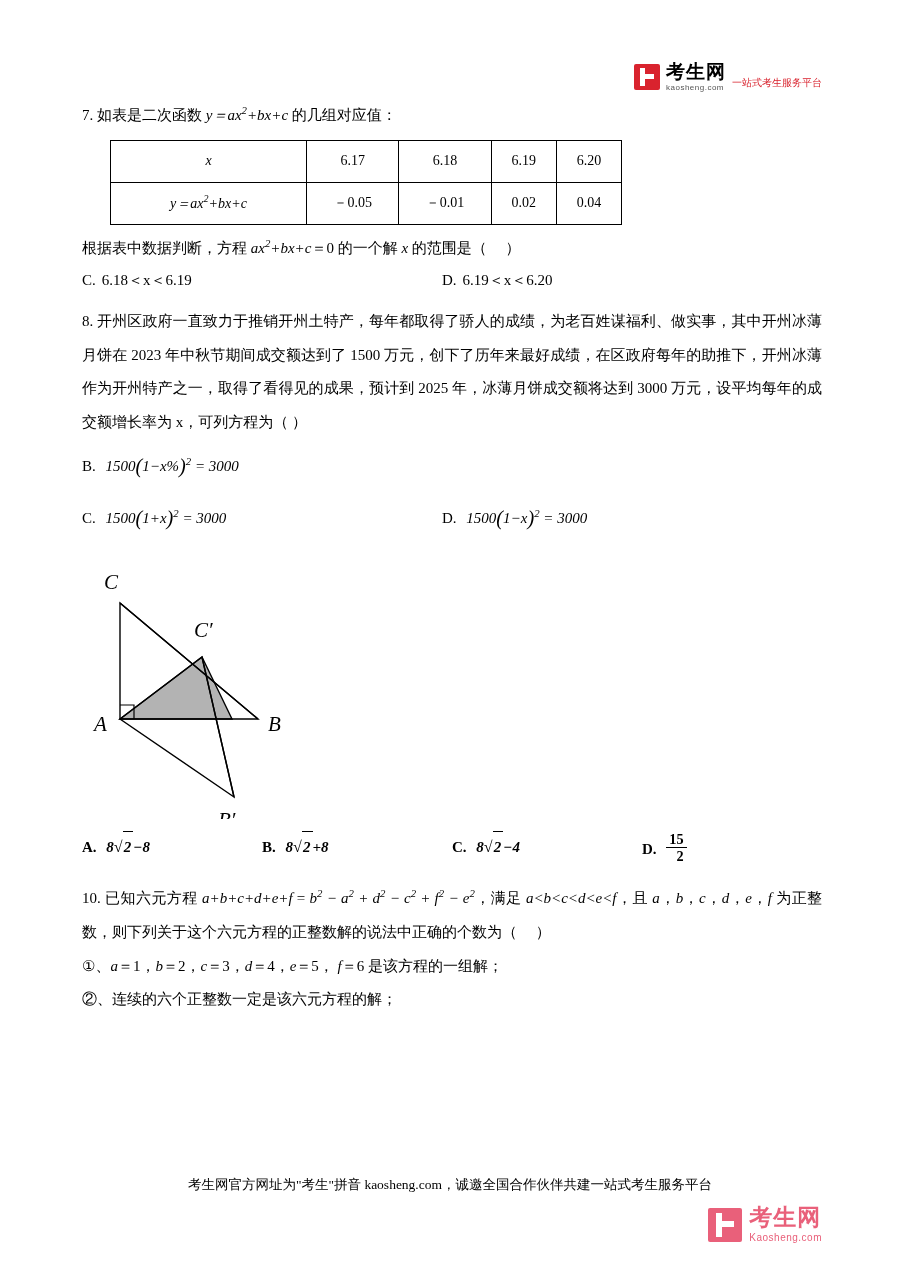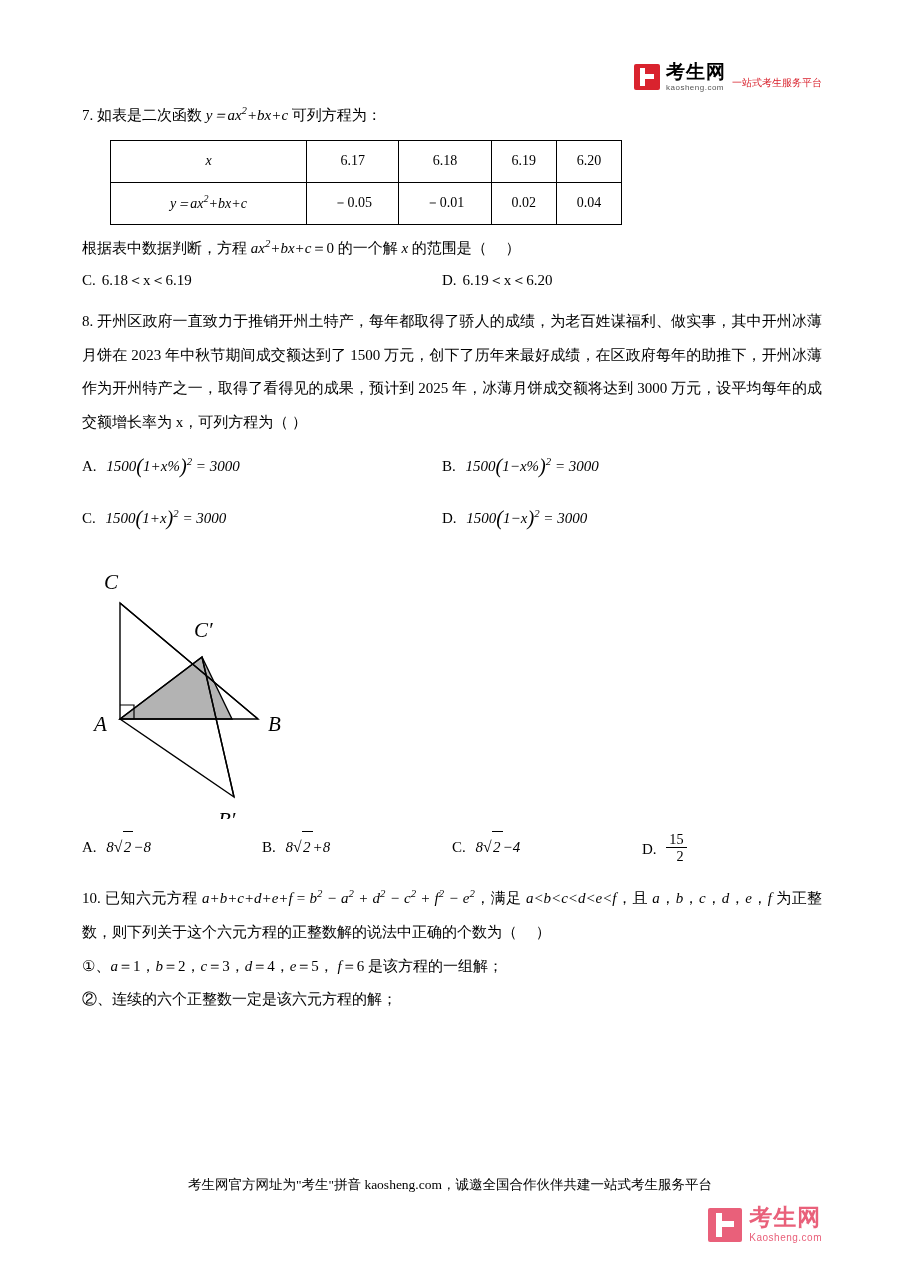--- a/index.html
+++ b/index.html
@@ -208,21 +208,21 @@
       <span class="logo-cn">考生网</span>
       <span class="logo-en">kaosheng.com</span>
     </div>
     <span class="logo-slogan">一站式考生服务平台</span>
   </div>
 
   <div class="content">
 
     <div class="q">
       <div class="q-body">
-        <span>7. 如表是二次函数 </span><span class="mi">y＝ax<sup>2</sup>+bx+c</span><span> 可列方程为：</span>
+        <span>7. 如表是二次函数 </span><span class="mi">y＝ax<sup>2</sup>+bx+c</span><span> 的几组对应值：</span>
       </div>
 
       <table class="vals">
         <tbody>
             <tr>
           <td class="lbl mi">x</td>
           <td>6.17</td>
           <td>6.18</td>
           <td>6.19</td>
           <td>6.20</td>
@@ -245,24 +245,20 @@
         <div><span class="opt-label">C.</span><span>6.18＜x＜6.19</span></div>
         <div><span class="opt-label">D.</span><span>6.19＜x＜6.20</span></div>
       </div>
     </div>
 
     <div class="q" style="margin-top:8px;">
       <div class="para">8. 开州区政府一直致力于推销开州土特产，每年都取得了骄人的成绩，为老百姓谋福利、做实事，其中开州冰薄月饼在 2023 年中秋节期间成交额达到了 1500 万元，创下了历年来最好成绩，在区政府每年的助推下，开州冰薄作为开州特产之一，取得了看得见的成果，预计到 2025 年，冰薄月饼成交额将达到 3000 万元，设平均每年的成交额增长率为 x，可列方程为（      ）</div>
 
       <div class="options-row" style="line-height:2.6;">
         <div>
-          <span class="opt-label">A.</span>
-          <span class="mi">1500<span style="font-size:1.35em;vertical-align:-0.1em;">(</span>1+<i>x</i>%<span style="font-size:1.35em;vertical-align:-0.1em;">)</span><sup>2</sup> = 3000</span>
-        </div>
-        <div>
           <span class="opt-label">B.</span>
           <span class="mi">1500<span style="font-size:1.35em;vertical-align:-0.1em;">(</span>1−<i>x</i>%<span style="font-size:1.35em;vertical-align:-0.1em;">)</span><sup>2</sup> = 3000</span>
         </div>
       </div>
       <div class="options-row" style="line-height:2.6;">
         <div>
           <span class="opt-label">C.</span>
           <span class="mi">1500<span style="font-size:1.35em;vertical-align:-0.1em;">(</span>1+<i>x</i><span style="font-size:1.35em;vertical-align:-0.1em;">)</span><sup>2</sup> = 3000</span>
         </div>
         <div>
@@ -289,21 +285,21 @@
           <polyline points="38,146 52,146 52,160" fill="none" stroke="#000" stroke-width="1.2"></polyline>
 
           <text x="22" y="30" font-family="Liberation Serif, serif" font-style="italic" font-size="21">C</text>
           <text x="112" y="78" font-family="Liberation Serif, serif" font-style="italic" font-size="21">C′</text>
           <text x="12" y="172" font-family="Liberation Serif, serif" font-style="italic" font-size="21">A</text>
           <text x="186" y="172" font-family="Liberation Serif, serif" font-style="italic" font-size="21">B</text>
           <text x="136" y="268" font-family="Liberation Serif, serif" font-style="italic" font-size="21">B′</text>
         </svg>
       </div>
 
-      <div class="options-row" style="margin-top:12px;">
+      <div class="options-row" style="margin-top:12px;font-weight:bold;">
         <div style="width:180px;">
           <span class="opt-label">A.</span>
           <span class="mi"><span>8</span><span class="sqrt"><span class="rad">2</span></span><span>−8</span></span>
         </div>
         <div style="width:190px;">
           <span class="opt-label">B.</span>
           <span class="mi"><span>8</span><span class="sqrt"><span class="rad">2</span></span><span>+8</span></span>
         </div>
         <div style="width:190px;">
           <span class="opt-label">C.</span>

